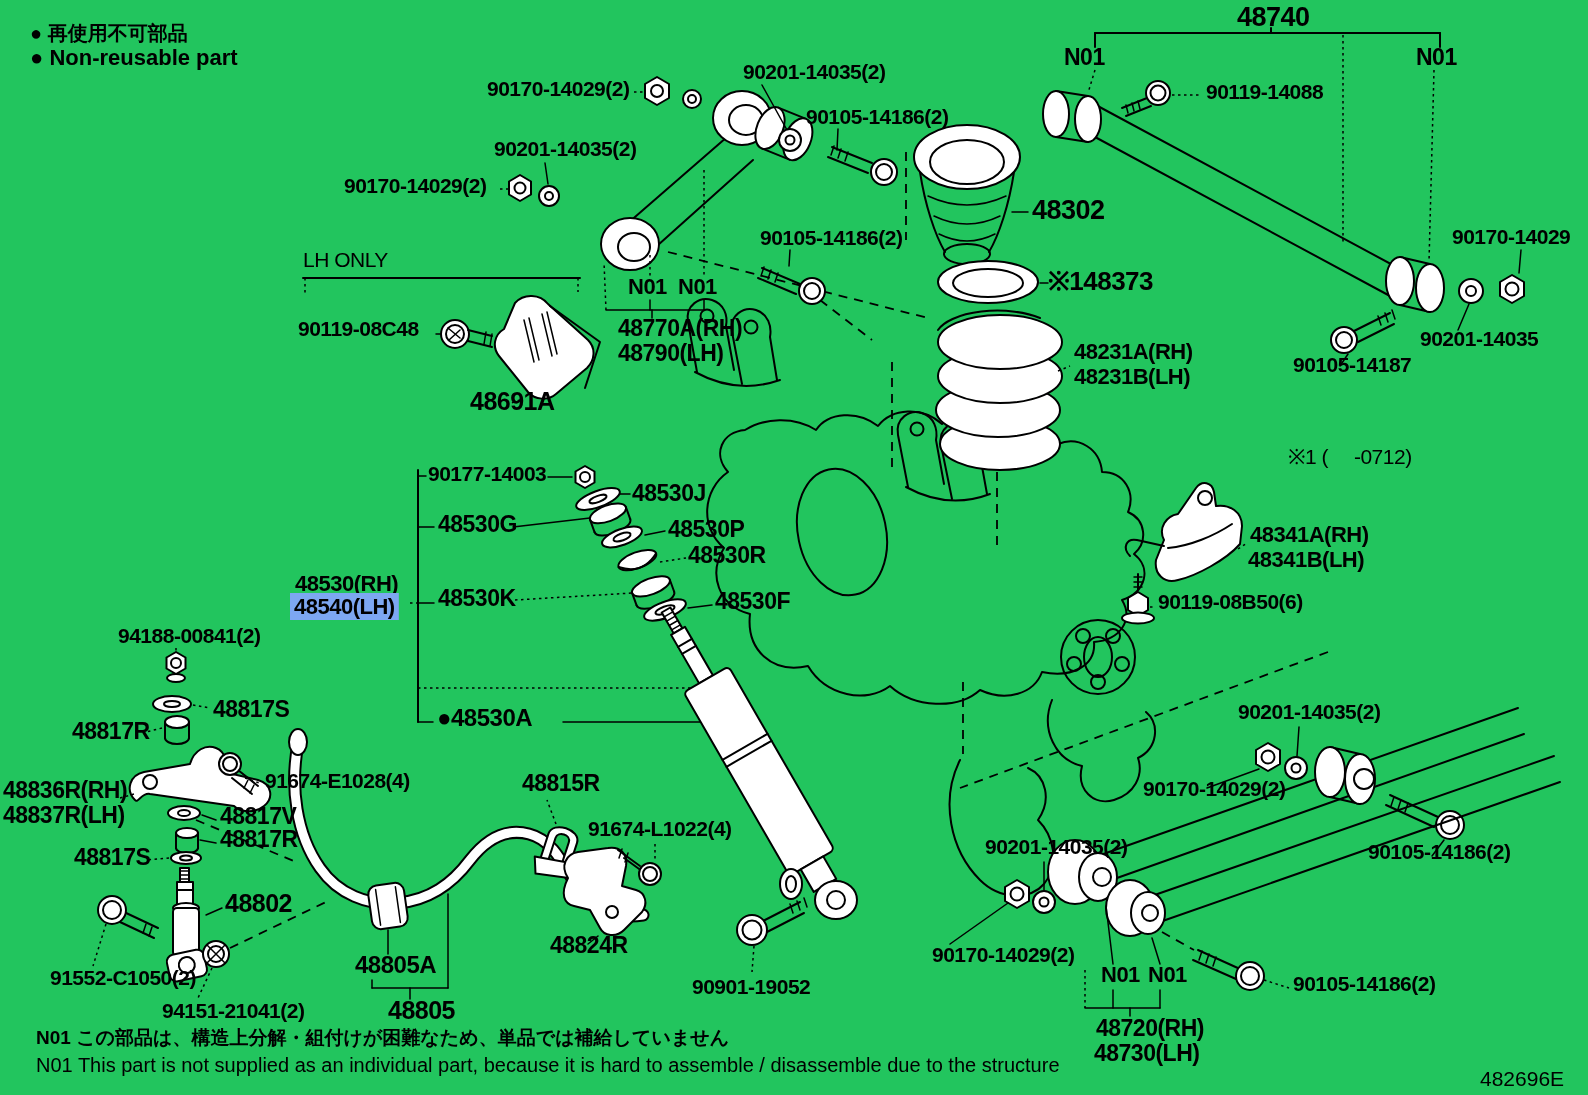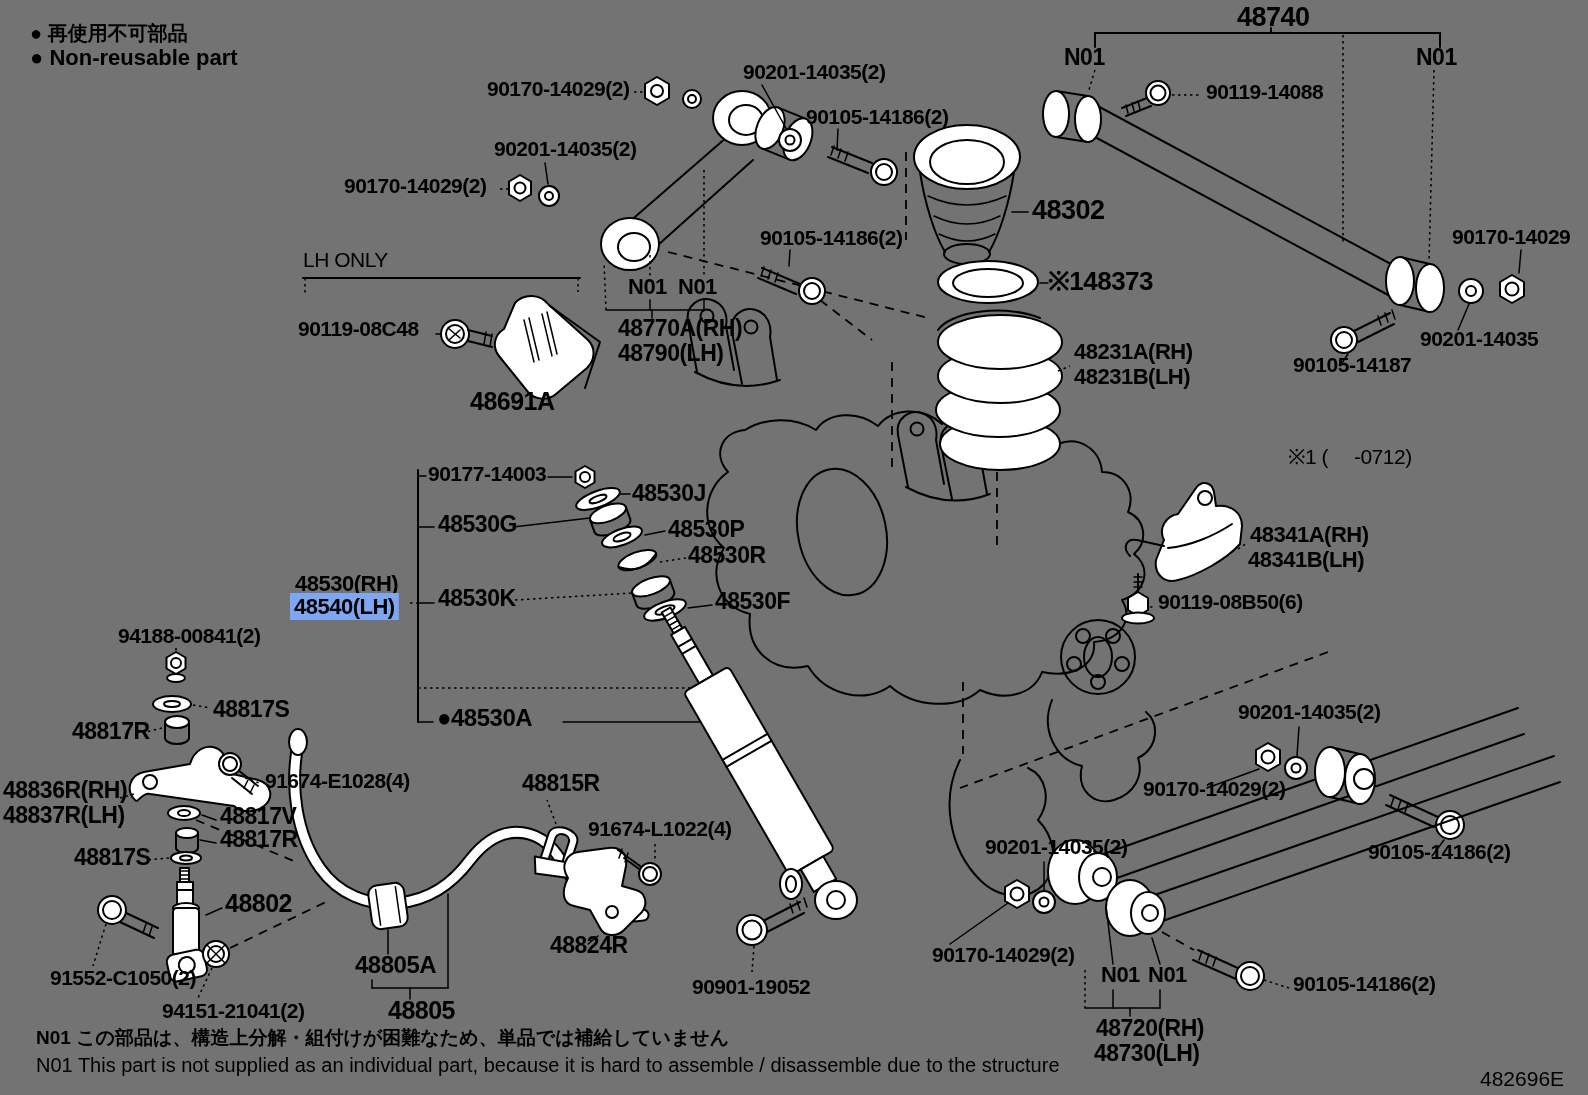--- a/index.html
+++ b/index.html
@@ -1,16 +1,16 @@
 <!DOCTYPE html>
 <html><head>
 <meta charset="utf-8">
 <style>
   html,body{margin:0;padding:0;background:#ffffff;}
-  .stage{position:relative;width:1588px;height:1095px;background:#737373;overflow:hidden;
+  .stage{position:relative;width:1588px;height:1095px;background:#22c55e;overflow:hidden;
          font-family:"Liberation Sans", sans-serif;}
   svg{position:absolute;left:0;top:0;}
   svg text{font-family:"Liberation Sans", sans-serif; fill:#000;}
   .s  {fill:none;stroke:#000;stroke-width:2;stroke-linecap:round;stroke-linejoin:round;}
   .sw {fill:#fff;stroke:#000;stroke-width:2;stroke-linecap:round;stroke-linejoin:round;}
   .th {fill:none;stroke:#000;stroke-width:1.5;stroke-linecap:round;}
   .d  {fill:none;stroke:#000;stroke-width:1.8;stroke-dasharray:9 7;}
   .dt {fill:none;stroke:#000;stroke-width:1.5;stroke-dasharray:2.5 3.5;}
   .bar{fill:none;stroke:#000;stroke-width:13;stroke-linecap:round;}
   .barin{fill:none;stroke:#fff;stroke-width:9;stroke-linecap:round;}

